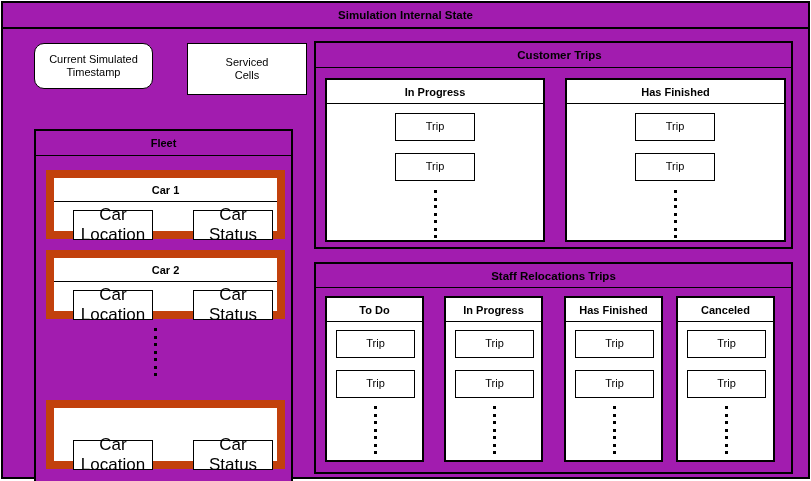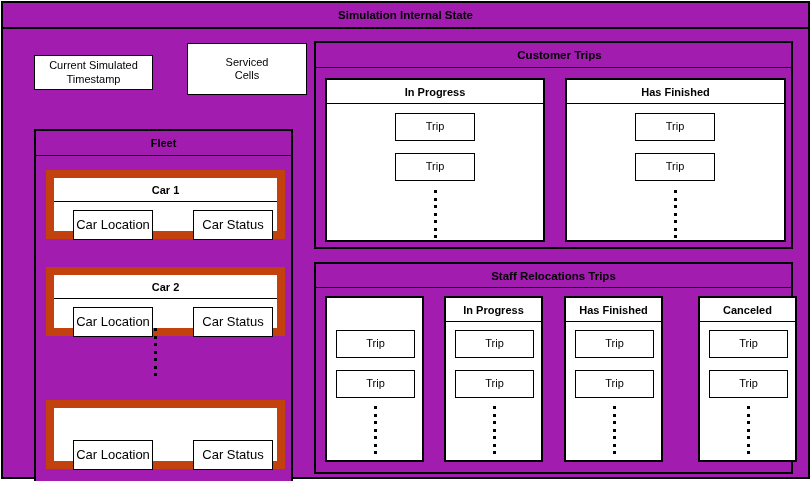--- a/index.html
+++ b/index.html
@@ -87,22 +87,23 @@
     height: 478px;
     border: 2px solid #000000;
   }
   #outer-title {
     height: 26px;
     font-size: 11.5px;
   }
 
   
   #timestamp-box {
-    left: 31px; top: 52px; width: 119px; height: 35px;
-    font-size: 11px;
+    left: 31px; top: 40px; width: 119px; height: 46px;
+    font-size: 11px;
+    border-radius: 10px;
   }
   #cells-box {
     left: 184px; top: 40px; width: 120px; height: 52px;
     font-size: 11px;
   }
 
   
   #fleet-panel {
     left: 31px; top: 126px; width: 259px; height: 362px;
     border-width: 2px;
@@ -121,27 +122,27 @@
     border: 8px solid #c2410c;
     background: #ffffff;
   }
   .car-title {
     height: 24px;
     font-size: 11px;
   }
   .car-leaf {
     top: 32px;
     height: 30px;
-    font-size: 13px;
+    font-size: 17px;
   }
   .car-leaf.loc  { left: 19px;  width: 80px; }
   .car-leaf.stat { left: 139px; width: 80px; }
 
   #car1 { top: 39px; }
-  #car2 { top: 119px; margin-top: 17px; }
+  #car2 { top: 119px; }
   #carN { top: 269px; }
 
   #fleet-dots {
     left: 110px; top: 197px; width: 19px; height: 48px;
   }
 
   
   #customer-panel {
     left: 311px; top: 38px; width: 479px; height: 208px;
     border-width: 2px;
@@ -215,21 +216,21 @@
   }
   .staff-trip-1 { top: 32px; }
   .staff-trip-2 { top: 72px; }
   .staff-dots {
     left: 39px; top: 108px; width: 19px; height: 48px;
   }
 
   #staff-todo       { left: 9px; }
   #staff-inprogress { left: 128px; }
   #staff-finished   { left: 248px; }
-  #staff-canceled   { left: 382px; }
+  #staff-canceled   { left: 360px; }
 </style>
 </head>
 <body>
 
 <div id="canvas">
 
   <div class="box" id="outer">
 
     <div class="hdr hdr-rule-thick" id="outer-title">Simulation Internal State</div>
 
@@ -306,20 +307,21 @@
           </div>
       </div>
 
     </div>
 
     <div class="box box-thick" id="staff-panel">
 
       <div class="hdr hdr-rule" id="staff-title">Staff Relocations Trips</div>
 
       <div class="staff-col" id="staff-todo">
+        <div class="hdr hdr-rule staff-col-title">To Do</div>
         <div class="leaf staff-leaf staff-trip-1">Trip</div>
         <div class="leaf staff-leaf staff-trip-2">Trip</div>
         <div class="vdots staff-dots">
             <i></i>
             <i></i>
             <i></i>
             <i></i>
             <i></i>
             <i></i>
             <i></i>

